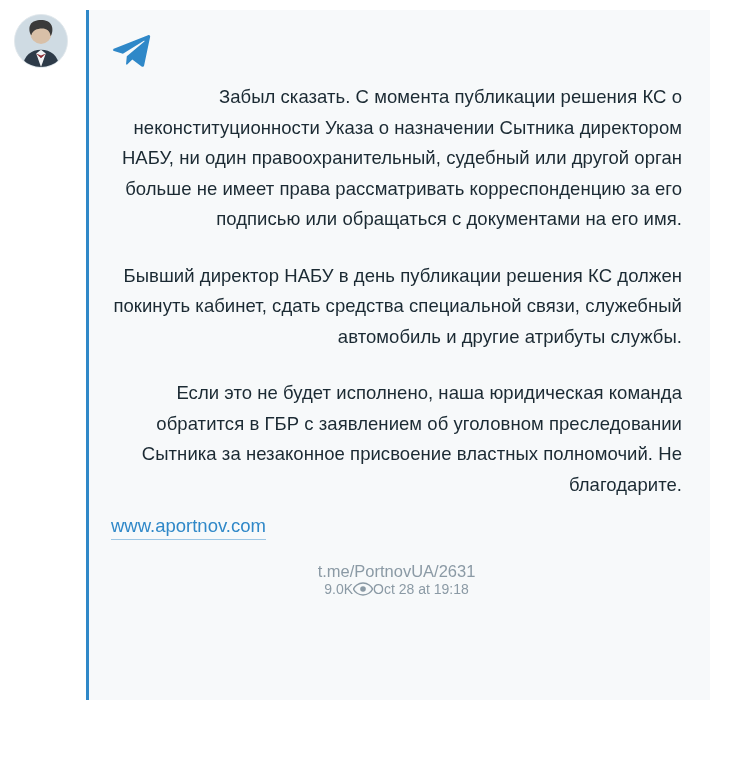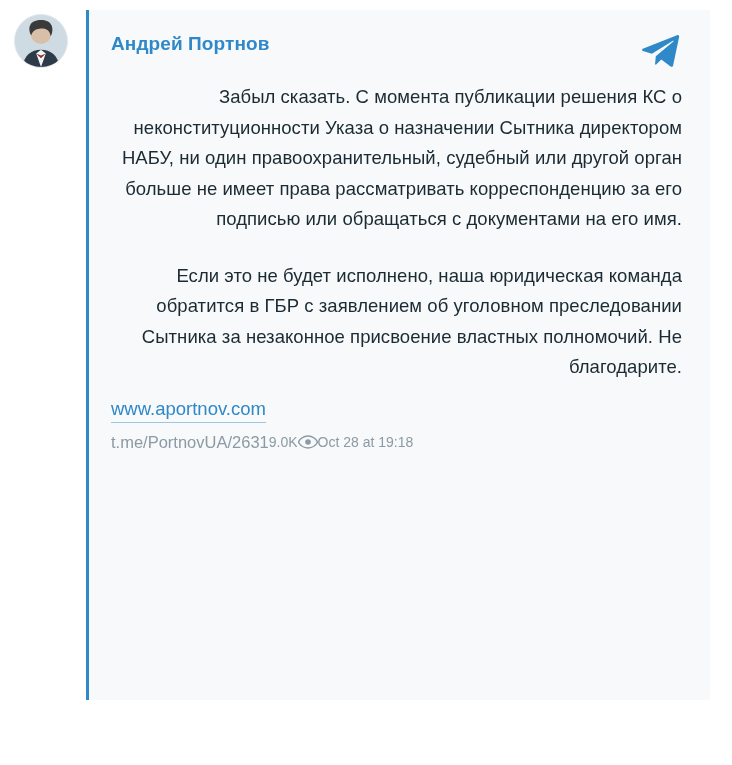--- a/index.html
+++ b/index.html
@@ -85,26 +85,27 @@
     margin-top: 12px;
     color: #2f88c8;
     font-size: 18.5px;
     line-height: 26px;
     text-decoration: none;
     border-bottom: 1px solid rgba(47,136,200,0.45);
     cursor: pointer;
   }
 
   .footer {
-    margin-top: 10px;
+    margin-top: 22px;
     display: flex;
     align-items: center;
     justify-content: flex-start;
     color: #8b9aa5;
     font-size: 16.5px;
+    flex-direction: column;
   }
 
   .footer-left {
     color: #8b9aa5;
     font-size: 16.5px;
     text-decoration: none;
     cursor: pointer;
   }
 
   .footer-right {
@@ -130,30 +131,30 @@
       <path d="M8 54c1-12 9-18 19-18s18 6 19 18z" fill="#2d3a48"></path>
       <path d="M27 36l-5 4 5 14 5-14z" fill="#f2f4f6"></path>
       <path d="M22 40l5 2 5-2-5 5z" fill="#8c2b33"></path>
       <path d="M16 10c3-6 19-7 22 1 2 5 0 10-1 11-1-6-4-8-9-8s-10 2-11 7c-2-2-3-8-1-11z" fill="#3a3a3a"></path>
     </svg>
   </div>
 
   <div class="bubble">
 
     <div class="bubble-header">
-      <div class="author">Андрей Портнов</div>
       <div class="tg-icon">
         <svg width="40" height="34" viewBox="0 0 40 34" xmlns="http://www.w3.org/2000/svg" aria-hidden="true">
           <path d="M1.5 15.2 37 1.2c1.3-.5 2.5.4 2.1 1.9l-6 28.5c-.3 1.3-1.4 1.6-2.5.9l-9.3-6.9-4.6 4.4c-.5.5-1 .6-1.7.4l.8-8.1L33.4 7.4c.6-.5-.1-.8-.9-.3L11.9 19.7 3 16.9c-1.4-.4-1.5-1.2-.1-1.7z" fill="#2f88c8"></path>
         </svg>
       </div>
     </div>
 
     <div class="body-text">
       <p>Забыл сказать. С момента публикации решения КС о неконституционности Указа о назначении Сытника директором НАБУ, ни один правоохранительный, судебный или другой орган больше не имеет права рассматривать корреспонденцию за его подписью или обращаться с документами на его имя.</p>
+      <p>Бывший директор НАБУ в день публикации решения КС должен покинуть кабинет, сдать средства специальной связи, служебный автомобиль и другие атрибуты службы.</p>
       <p>Если это не будет исполнено, наша юридическая команда обратится в ГБР с заявлением об уголовном преследовании Сытника за незаконное присвоение властных полномочий. Не благодарите.</p>
     </div>
 
     <a class="site-link">www.aportnov.com</a>
 
     <div class="footer">
       <a class="footer-left">t.me/PortnovUA/2631</a>
       <div class="footer-right">
         <span class="views-count">9.0K</span>
         <span class="eye-icon">

